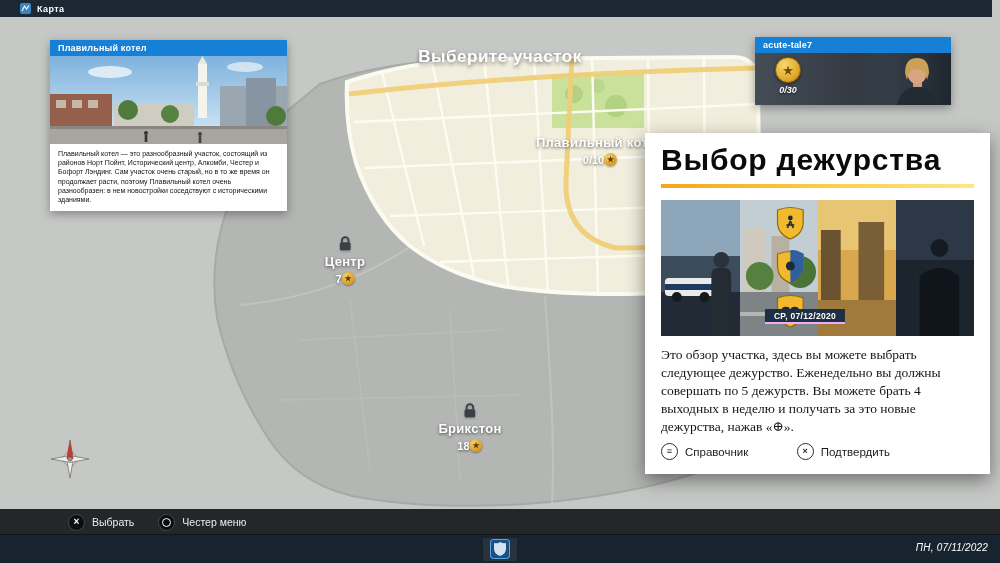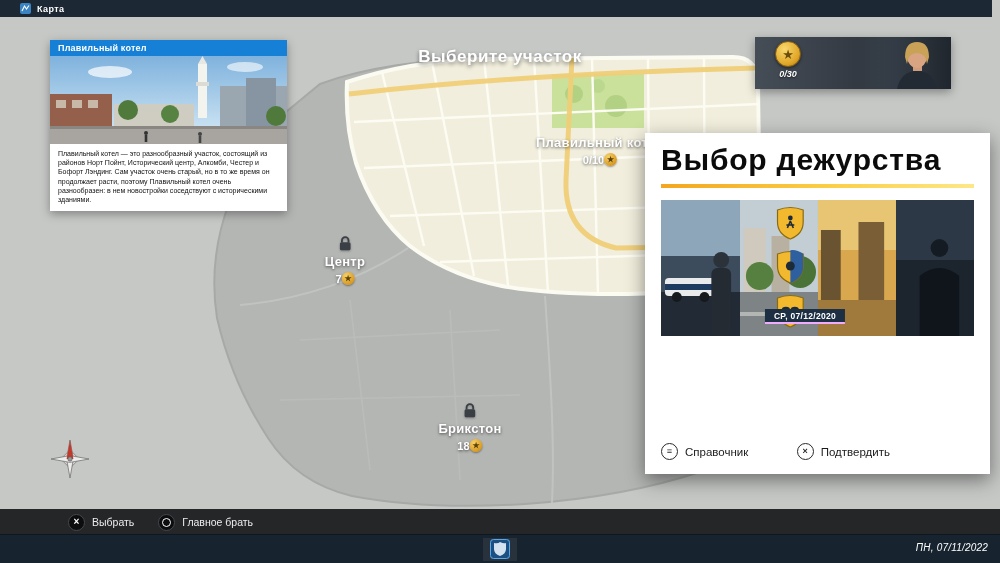--- a/index.html
+++ b/index.html
@@ -181,20 +181,21 @@
         <circle cx="96" cy="77" r="2" fill="#333"></circle>
           <rect x="94.7" y="79" width="2.6" height="7" fill="#333"></rect>
         <circle cx="150" cy="78" r="2" fill="#444"></circle>
           <rect x="148.7" y="80" width="2.6" height="7" fill="#444"></rect>
       </svg>
     </div>
     <div class="card-desc">Плавильный котел — это разнообразный участок, состоящий из районов Норт Пойнт, Исторический центр, Алкомби, Честер и Бофорт Лэндинг. Сам участок очень старый, но в то же время он продолжает расти, поэтому Плавильный котел очень разнообразен: в нем новостройки соседствуют с историческими зданиями.</div>
   </div>
 
   <div class="player-card">
+    <div class="card-hdr">acute-tale7</div>
     <div class="player-body">
       <div class="star-emblem">★</div>
       <div class="pb-progress">0/30</div>
       <svg class="portrait" width="92" height="52" viewBox="0 0 92 52">
         <defs>
           <linearGradient id="pg" x1="0" y1="0" x2="1" y2="0">
             <stop offset="0" stop-color="#3f4a55" stop-opacity="0"></stop>
               <stop offset=".4" stop-color="#333c46"></stop>
               <stop offset="1" stop-color="#20262d"></stop>
           </linearGradient>
@@ -254,20 +255,21 @@
           <circle cx="131" cy="66" r="4.5" fill="#1d2a3a"></circle>
         </g>
         <g>
           <path d="M118,98 q13,-5 26,0 v12 q0,12 -13,17 q-13,-5 -13,-17 z" fill="#f2b92e" stroke="#8a6a10" stroke-width="1.2"></path>
           <ellipse cx="126.5" cy="110" rx="4.2" ry="3.2" fill="#1d2a3a"></ellipse>
           <ellipse cx="135.5" cy="110" rx="4.2" ry="3.2" fill="#1d2a3a"></ellipse>
         </g>
       </svg>
       <div class="date-badge">СР, 07/12/2020</div>
     </div>
+    <div class="dialog-body">Это обзор участка, здесь вы можете выбрать следующее дежурство. Еженедельно вы должны совершать по 5 дежурств. Вы можете брать 4 выходных в неделю и получать за это новые дежурства, нажав «⊕».</div>
     <div class="dialog-actions">
       <div class="dlg-btn">
         <span class="dlg-icon">≡</span>
         <span>Справочник</span>
       </div>
       <div class="dlg-btn">
         <span class="dlg-icon">×</span>
         <span>Подтвердить</span>
       </div>
     </div>
@@ -275,21 +277,21 @@
 
   <div class="action-bar">
     <div class="ab-item">
       <span class="ab-icon">×</span>
       <span>Выбрать</span>
     </div>
     <div class="ab-item">
       <span class="ab-icon">
           <span class="ab-ring"></span>
         </span>
-      <span>Главное брать</span>
+      <span>Честер меню</span>
     </div>
   </div>
 
   <div class="taskbar">
     <div class="tb-app">
       <svg width="20" height="20" viewBox="0 0 20 20">
         <rect width="20" height="20" rx="3" fill="#1c4f82"></rect>
         <rect x=".5" y=".5" width="19" height="19" rx="3" fill="none" stroke="#5aa7e8" stroke-width="1"></rect>
         <path d="M10,3 q4,2 6,1 v6 q0,5 -6,7 q-6,-2 -6,-7 v-6 q4,1 6,-1 z" fill="#e8f2fa" opacity=".9"></path>
       </svg>

